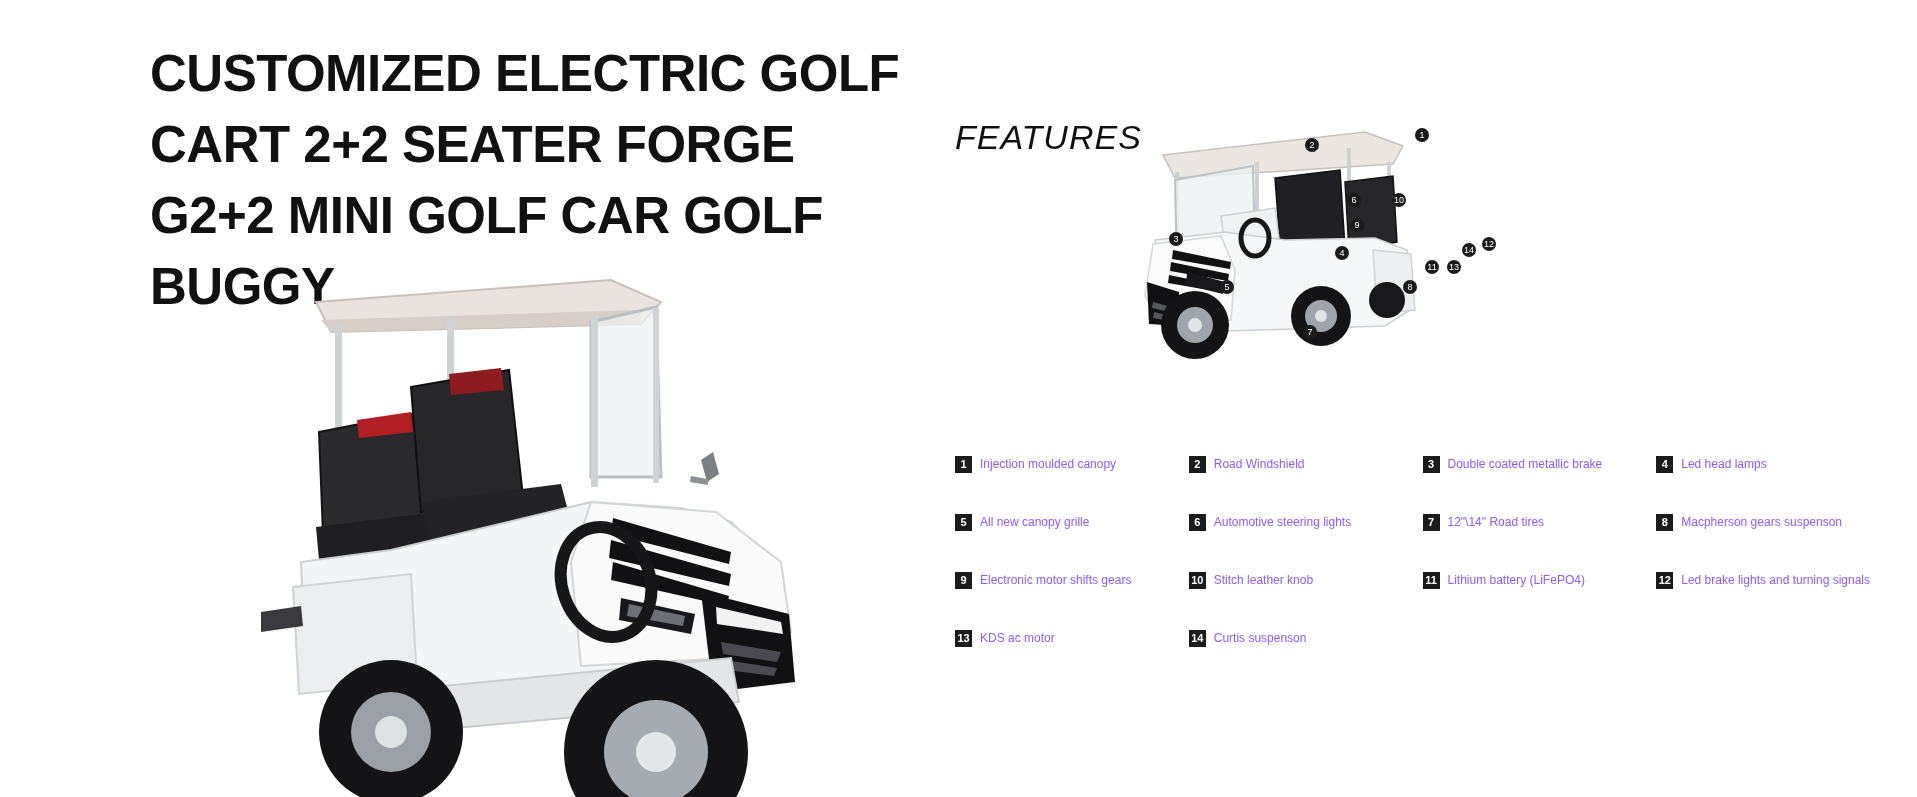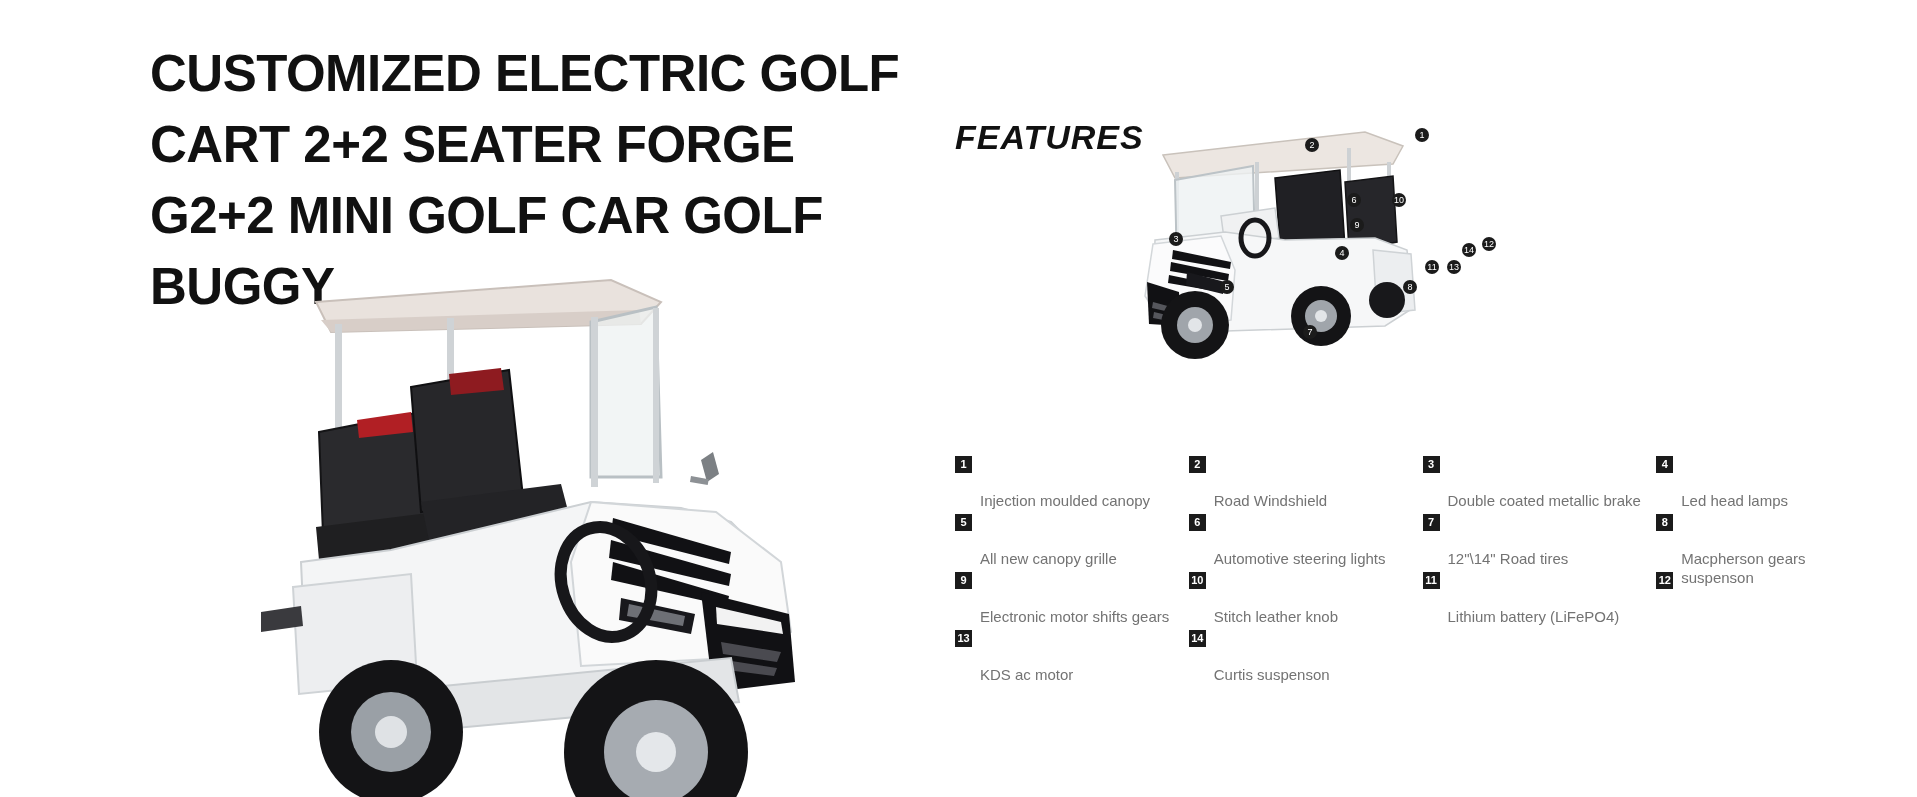--- a/index.html
+++ b/index.html
@@ -59,21 +59,21 @@
     left: 930px;
     top: 0;
     width: 987px;
     height: 797px;
   }
   .features-heading {
     position: absolute;
     left: 25px;
     top: 118px;
     font-family: "Liberation Sans", sans-serif;
-    font-weight: bold;
+    font-weight: normal;
     font-style: italic;
     font-size: 34px;
     letter-spacing: 1px;
     color: #111111;
   }
 
   .cart-diagram {
     position: absolute;
     left: 205px;
     top: 120px;
@@ -125,25 +125,24 @@
     font-size: 11px;
     font-weight: bold;
     line-height: 17px;
     text-align: center;
     padding: 0 2px;
     box-sizing: border-box;
     margin-top: 1px;
     font-family: "Liberation Sans", sans-serif;
   }
   .feature-text {
-    font-size: 15px;
+    font-size: 12px;
     line-height: 19px;
-    color: #737373;
-    font-family: "Liberation Sans", sans-serif;
-    margin-top: 36px;
+    color: #8b5cf6;
+    font-family: "Liberation Sans", sans-serif;
   }
 </style>
 </head>
 <body>
 
 <div class="page">
 
   <div class="left-col">
 
     <div class="product-title">CUSTOMIZED ELECTRIC GOLF CART 2+2 SEATER FORGE G2+2 MINI GOLF CAR GOLF BUGGY</div>
@@ -315,20 +314,21 @@
       <div class="feature-item">
         <span class="feature-num">10</span>
         <span class="feature-text">Stitch leather knob</span>
       </div>
       <div class="feature-item">
         <span class="feature-num">11</span>
         <span class="feature-text">Lithium battery (LiFePO4)</span>
       </div>
       <div class="feature-item">
         <span class="feature-num">12</span>
+        <span class="feature-text">Led brake lights and turning signals</span>
       </div>
 
       <div class="feature-item">
         <span class="feature-num">13</span>
         <span class="feature-text">KDS ac motor</span>
       </div>
       <div class="feature-item">
         <span class="feature-num">14</span>
         <span class="feature-text">Curtis suspenson</span>
       </div>

